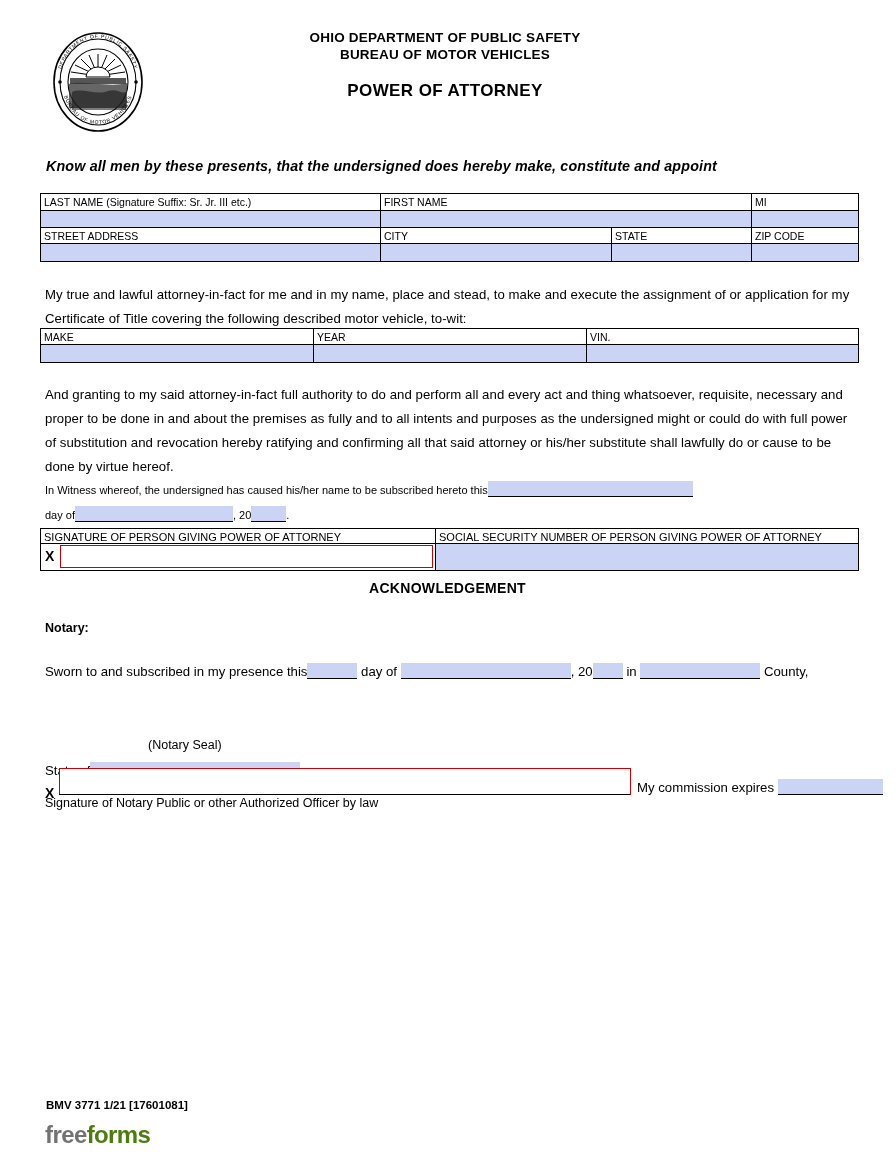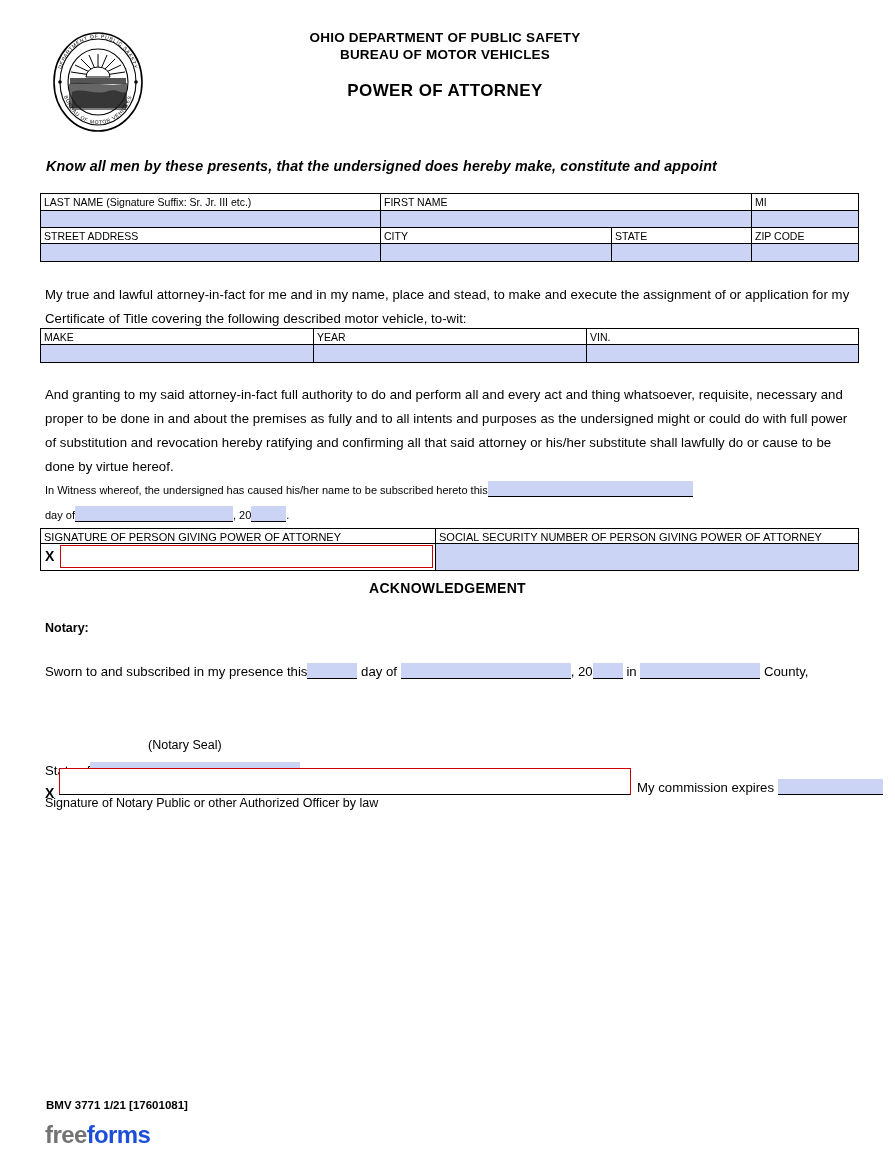--- a/index.html
+++ b/index.html
@@ -237,21 +237,21 @@
     font-weight: bold;
   }
   #freeforms-logo {
     position: absolute;
     left: 45px; top: 1121px;
     font-size: 24px;
     font-weight: bold;
     letter-spacing: -0.6px;
   }
   .ff-free { color: #737373; }
-  .ff-forms { color: #1d4ed8; }
+  .ff-forms { color: #4d7c0f; }
 </style>
 </head>
 <body>
 
 <div class="page">
 
   <div class="header">
 
     <div class="seal">
       <svg viewBox="0 0 100 108" width="100" height="108" aria-hidden="true">

